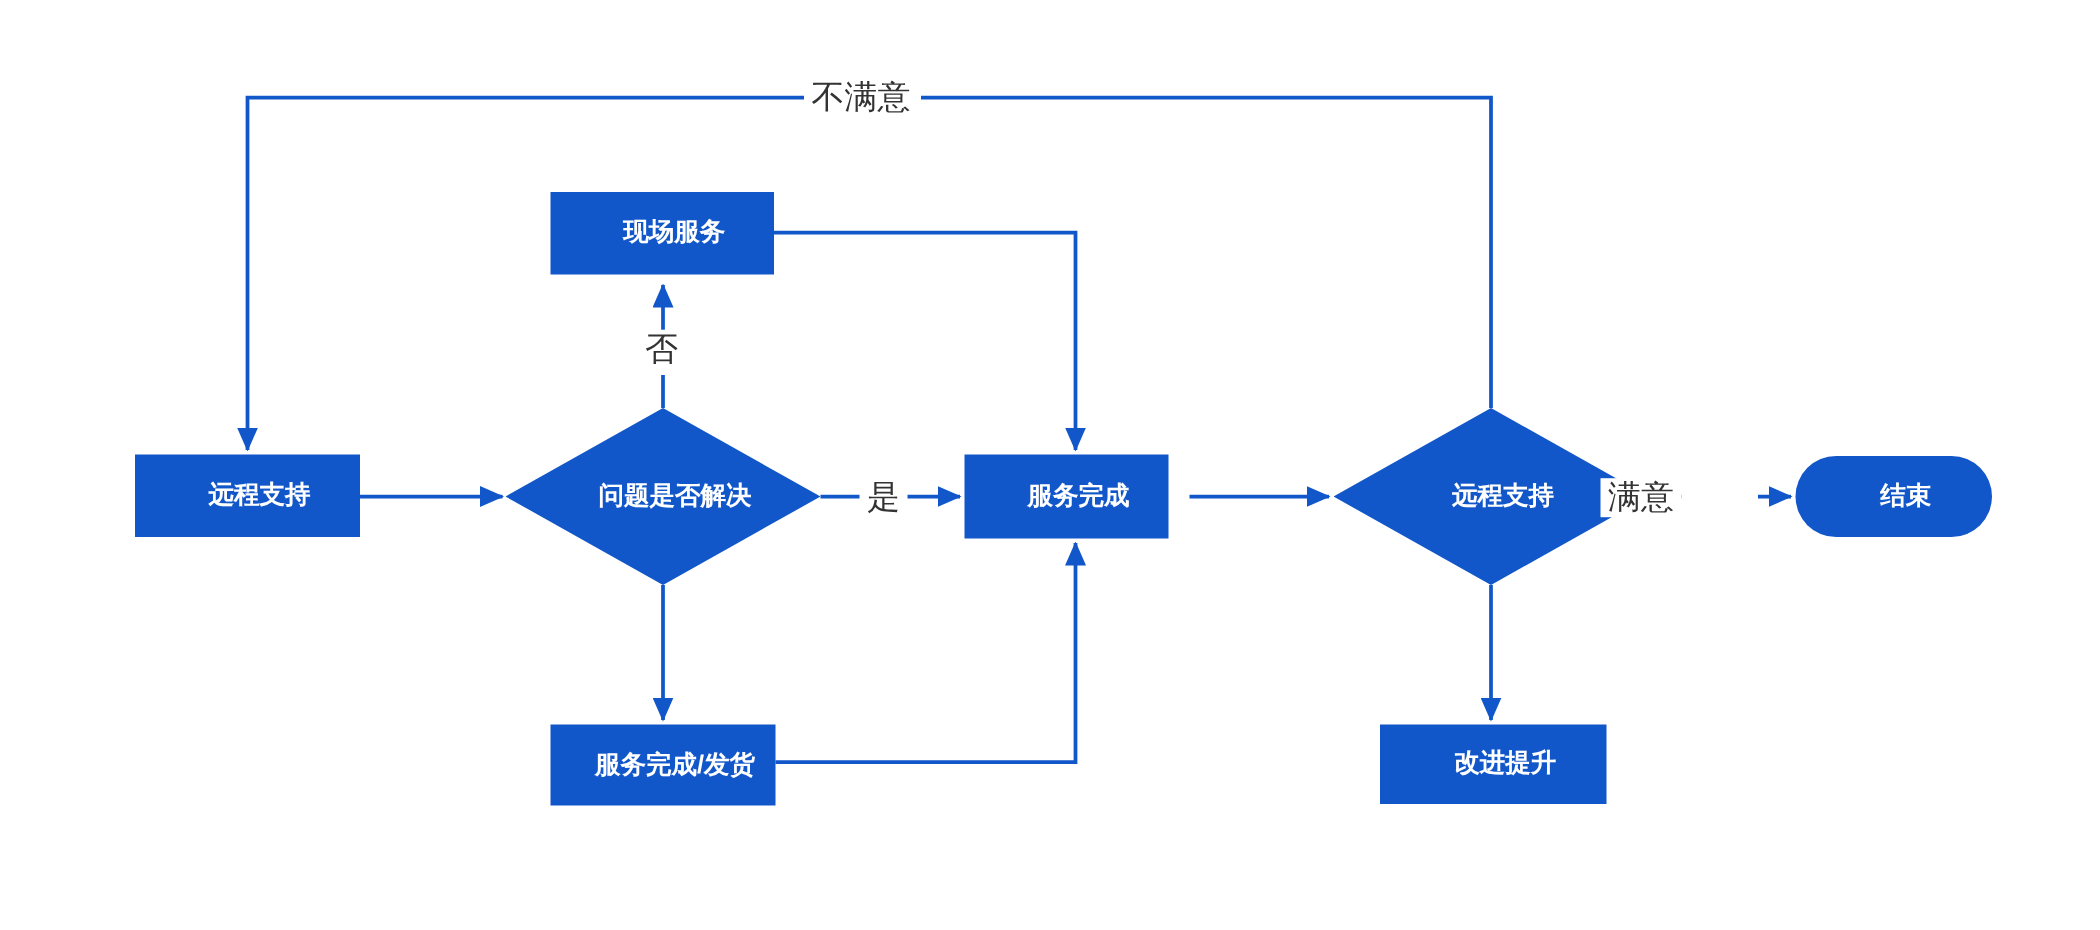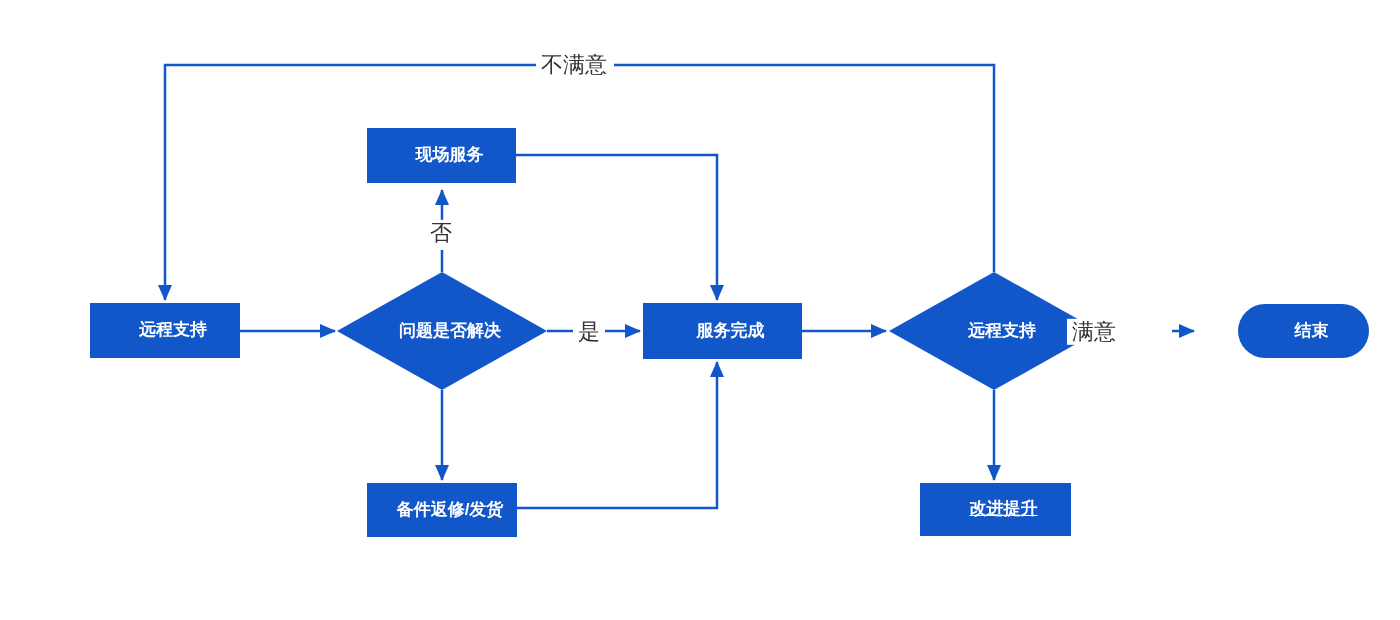--- a/index.html
+++ b/index.html
@@ -110,36 +110,36 @@
 
   <div class="node diamond" style="left:337px; top:272px; width:210px; height:118px;">
     <span>问题是否解决</span>
   </div>
 
   <div class="node rect" style="left:367px; top:128px; width:149px; height:55px;">
     <span>现场服务</span>
   </div>
 
   <div class="node rect" style="left:367px; top:483px; width:150px; height:54px;">
-    <span>备件返修/发货</span>
+    <span>服务完成/发货</span>
   </div>
 
-  <div class="node rect" style="left:643px; top:303px; width:159px; height:56px;">
+  <div class="node rect" style="left:643px; top:303px; width:136px; height:56px;">
     <span>服务完成</span>
   </div>
 
   <div class="node diamond" style="left:889px; top:272px; width:210px; height:118px;">
     <span>远程支持</span>
   </div>
 
-  <div class="node rect" style="left:920px; top:483px; width:151px; height:53px;text-decoration:underline;">
+  <div class="node rect" style="left:920px; top:483px; width:151px; height:53px;">
     <span>改进提升</span>
   </div>
 
-  <div class="node stadium" style="left:1238px; top:304px; width:131px; height:54px;">
+  <div class="node stadium" style="left:1197px; top:304px; width:131px; height:54px;">
     <span>结束</span>
   </div>
 
   <span class="edge-label" style="left:574px; top:65px;">不满意</span>
 
   <span class="edge-label" style="left:441px; top:233px;">否</span>
 
   <span class="edge-label" style="left:589px; top:332px;">是</span>
 
   <span class="edge-label" style="left:1094px; top:332px;">满意</span>

